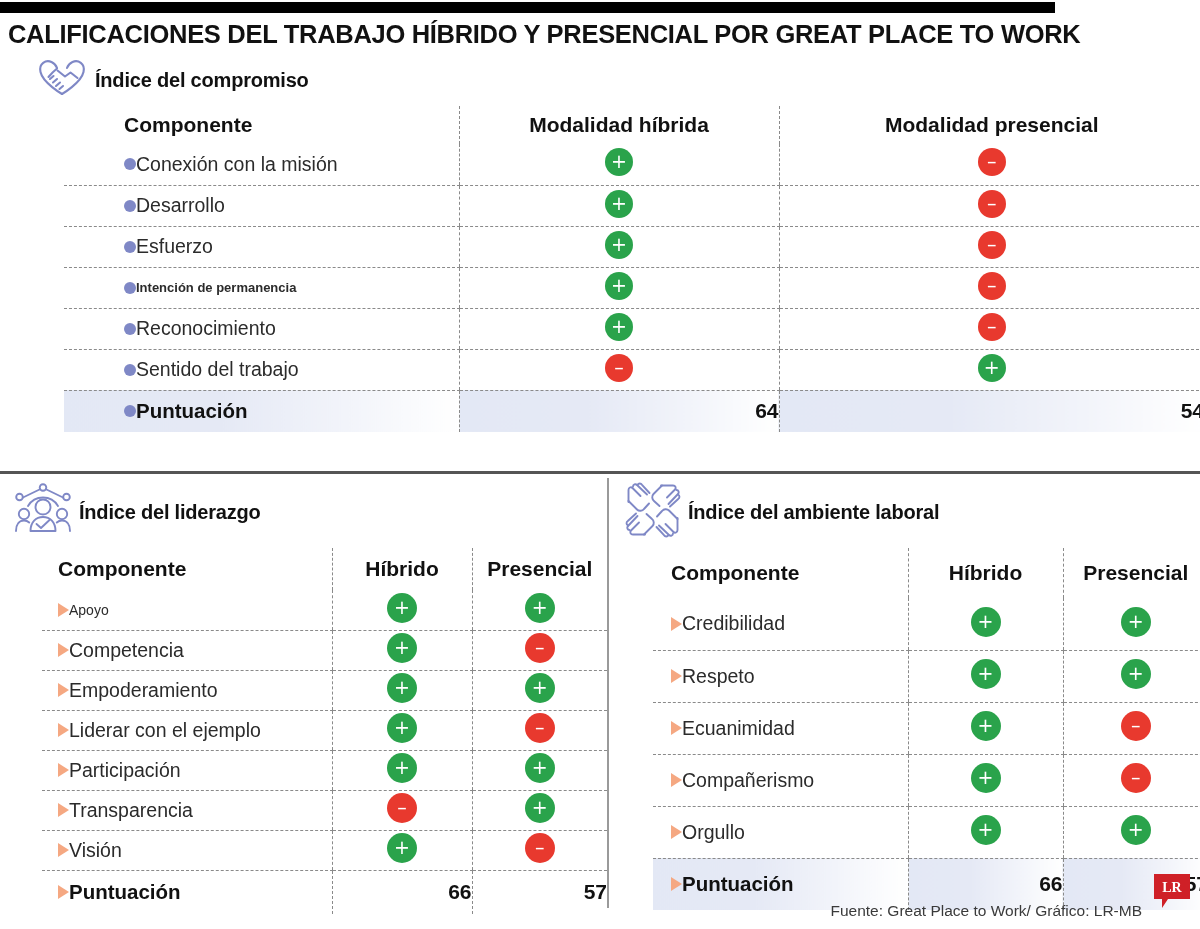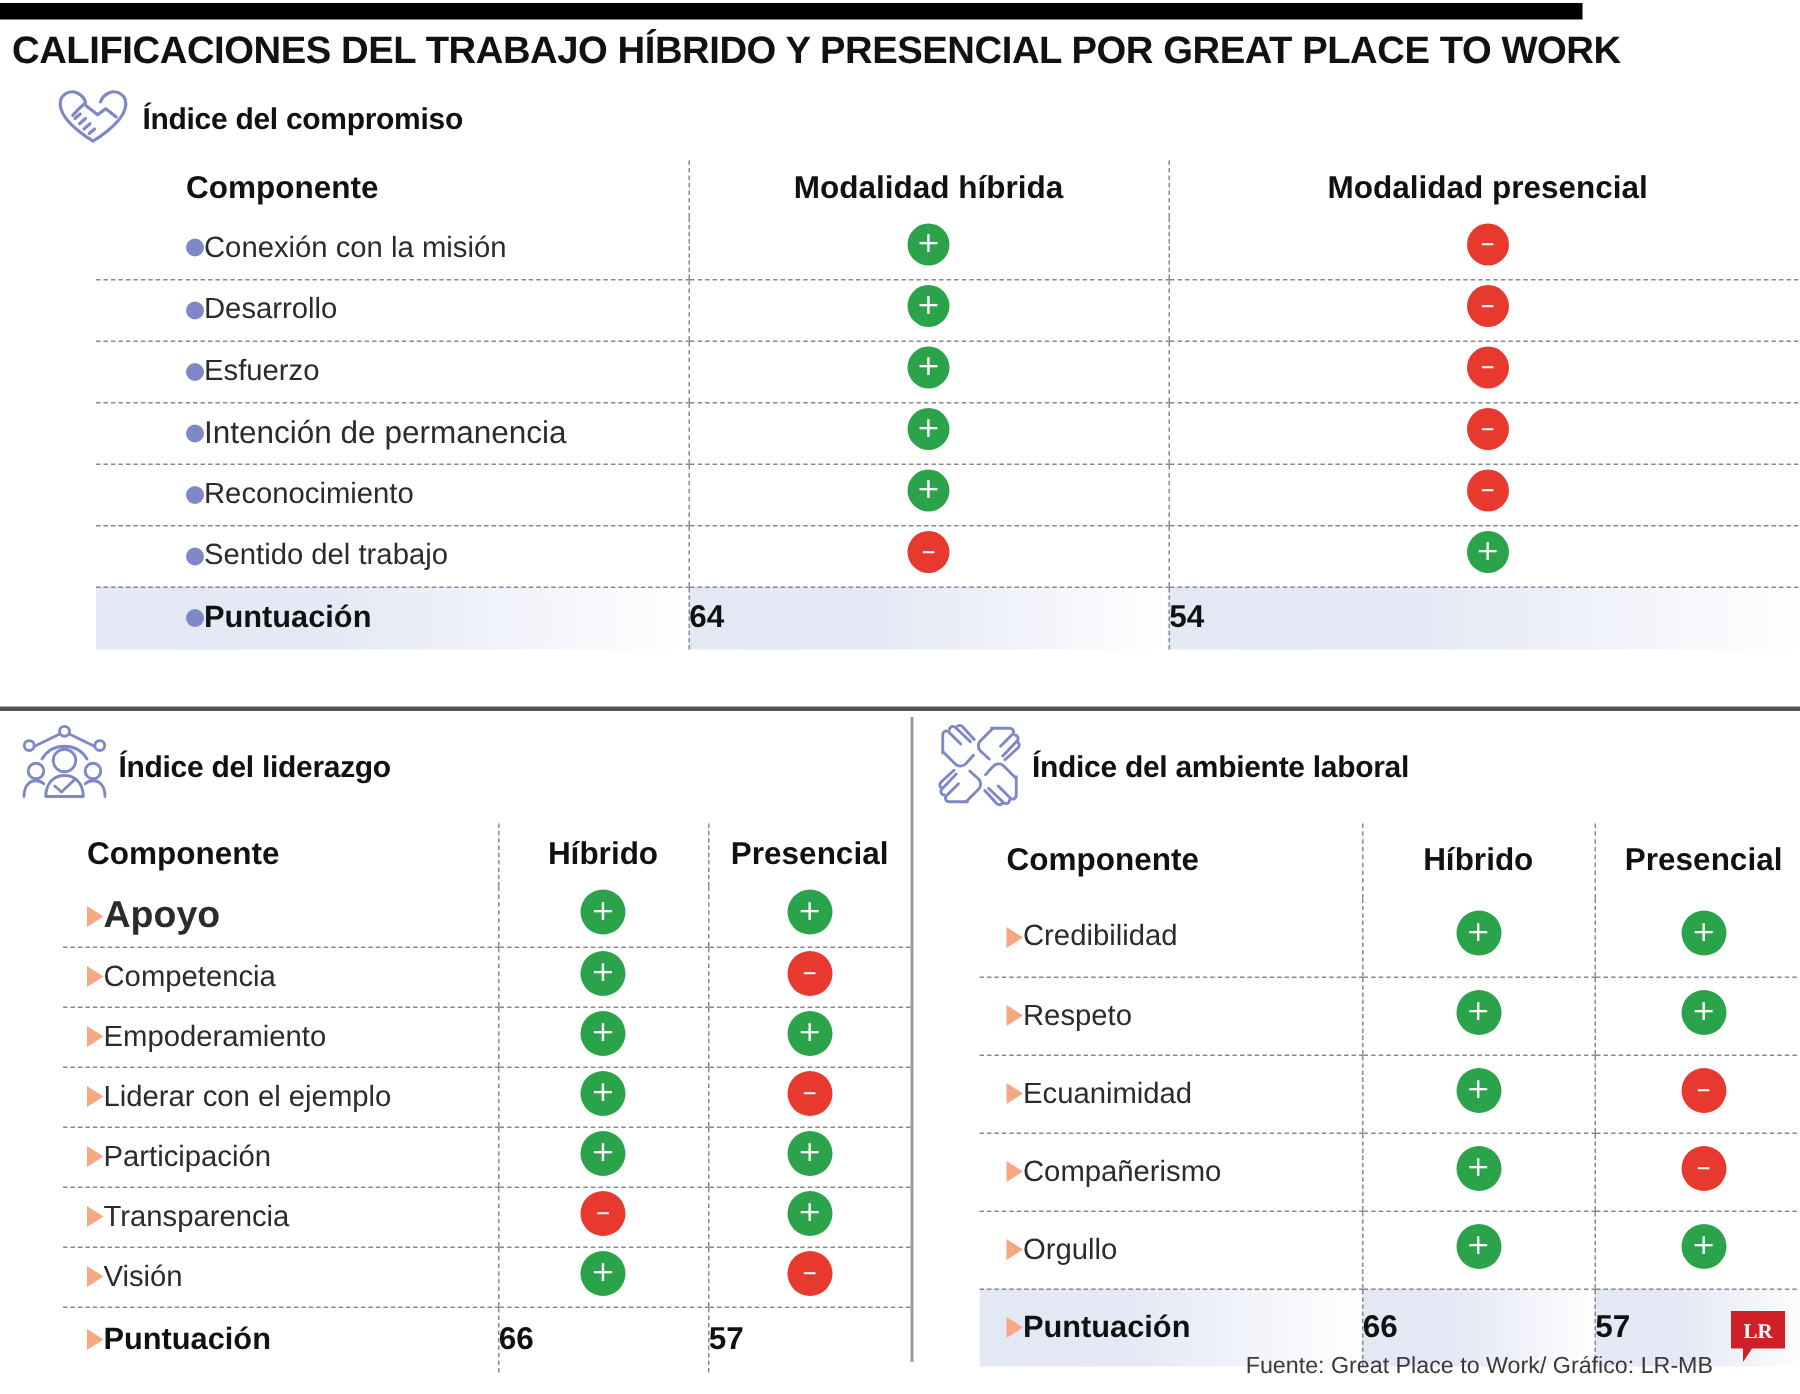--- a/index.html
+++ b/index.html
@@ -62,21 +62,21 @@
     background:#7f88c6;flex:0 0 auto;display:inline-block;
   }
   .tri{
     width:0;height:0;flex:0 0 auto;display:inline-block;
     border-left:11px solid #f5a882;
     border-top:7px solid transparent;
     border-bottom:7px solid transparent;
   }
 
   .score-cell{
-    text-align:left;font-size:21px;font-weight:bold;color:#111;
+    text-align:right;font-size:21px;font-weight:bold;color:#111;
   }
 
   .badge{
     width:28px;height:28px;border-radius:50%;
     display:inline-flex;align-items:center;justify-content:center;
     color:#fff;font-size:21px;line-height:1;font-weight:500;
     position:relative;
   }
   .badge.pos{background:#2aa34b;}
   .badge.neg{background:#e8392e;}
@@ -189,21 +189,21 @@
               <span class="glyph">+</span>
             </span></td>
           <td class="cellcenter vdiv"><span class="badge neg" style="width: 28px; height: 28px;">
               <span class="glyph">–</span>
             </span></td>
         </tr>
         <tr class="rowline" style="height: 41px;">
           <td class="comp-cell" style="padding-left: 60px;">
             <span class="comp-inner">
               <span class="dot"></span>
-              <span style="font-size: 21px;">Intención de permanencia</span>
+              <span style="font-size: 13px; font-weight: bold;">Intención de permanencia</span>
             </span>
           </td>
           <td class="cellcenter vdiv"><span class="badge pos" style="width: 28px; height: 28px;">
               <span class="glyph">+</span>
             </span></td>
           <td class="cellcenter vdiv"><span class="badge neg" style="width: 28px; height: 28px;">
               <span class="glyph">–</span>
             </span></td>
         </tr>
         <tr class="rowline" style="height: 41px;">
@@ -281,21 +281,21 @@
     <tbody>
         <tr class="noline" style="height:42px;">
       <th class="col-head left" style="padding-left:16px;">Componente</th>
       <th class="col-head vdiv">Híbrido</th>
       <th class="col-head vdiv">Presencial</th>
     </tr>
     <tr class="rowline" style="height: 40px;">
           <td class="comp-cell" style="padding-left: 16px;">
             <span class="comp-inner">
               <span class="tri"></span>
-              <span style="font-size: 25px; font-weight: bold;">Apoyo</span>
+              <span style="font-size: 14px;">Apoyo</span>
             </span>
           </td>
           <td class="cellcenter vdiv"><span class="badge pos" style="width: 30px; height: 30px;">
               <span class="glyph">+</span>
             </span></td>
           <td class="cellcenter vdiv"><span class="badge pos" style="width: 30px; height: 30px;">
               <span class="glyph">+</span>
             </span></td>
         </tr>
         <tr class="rowline" style="height: 40px;">

